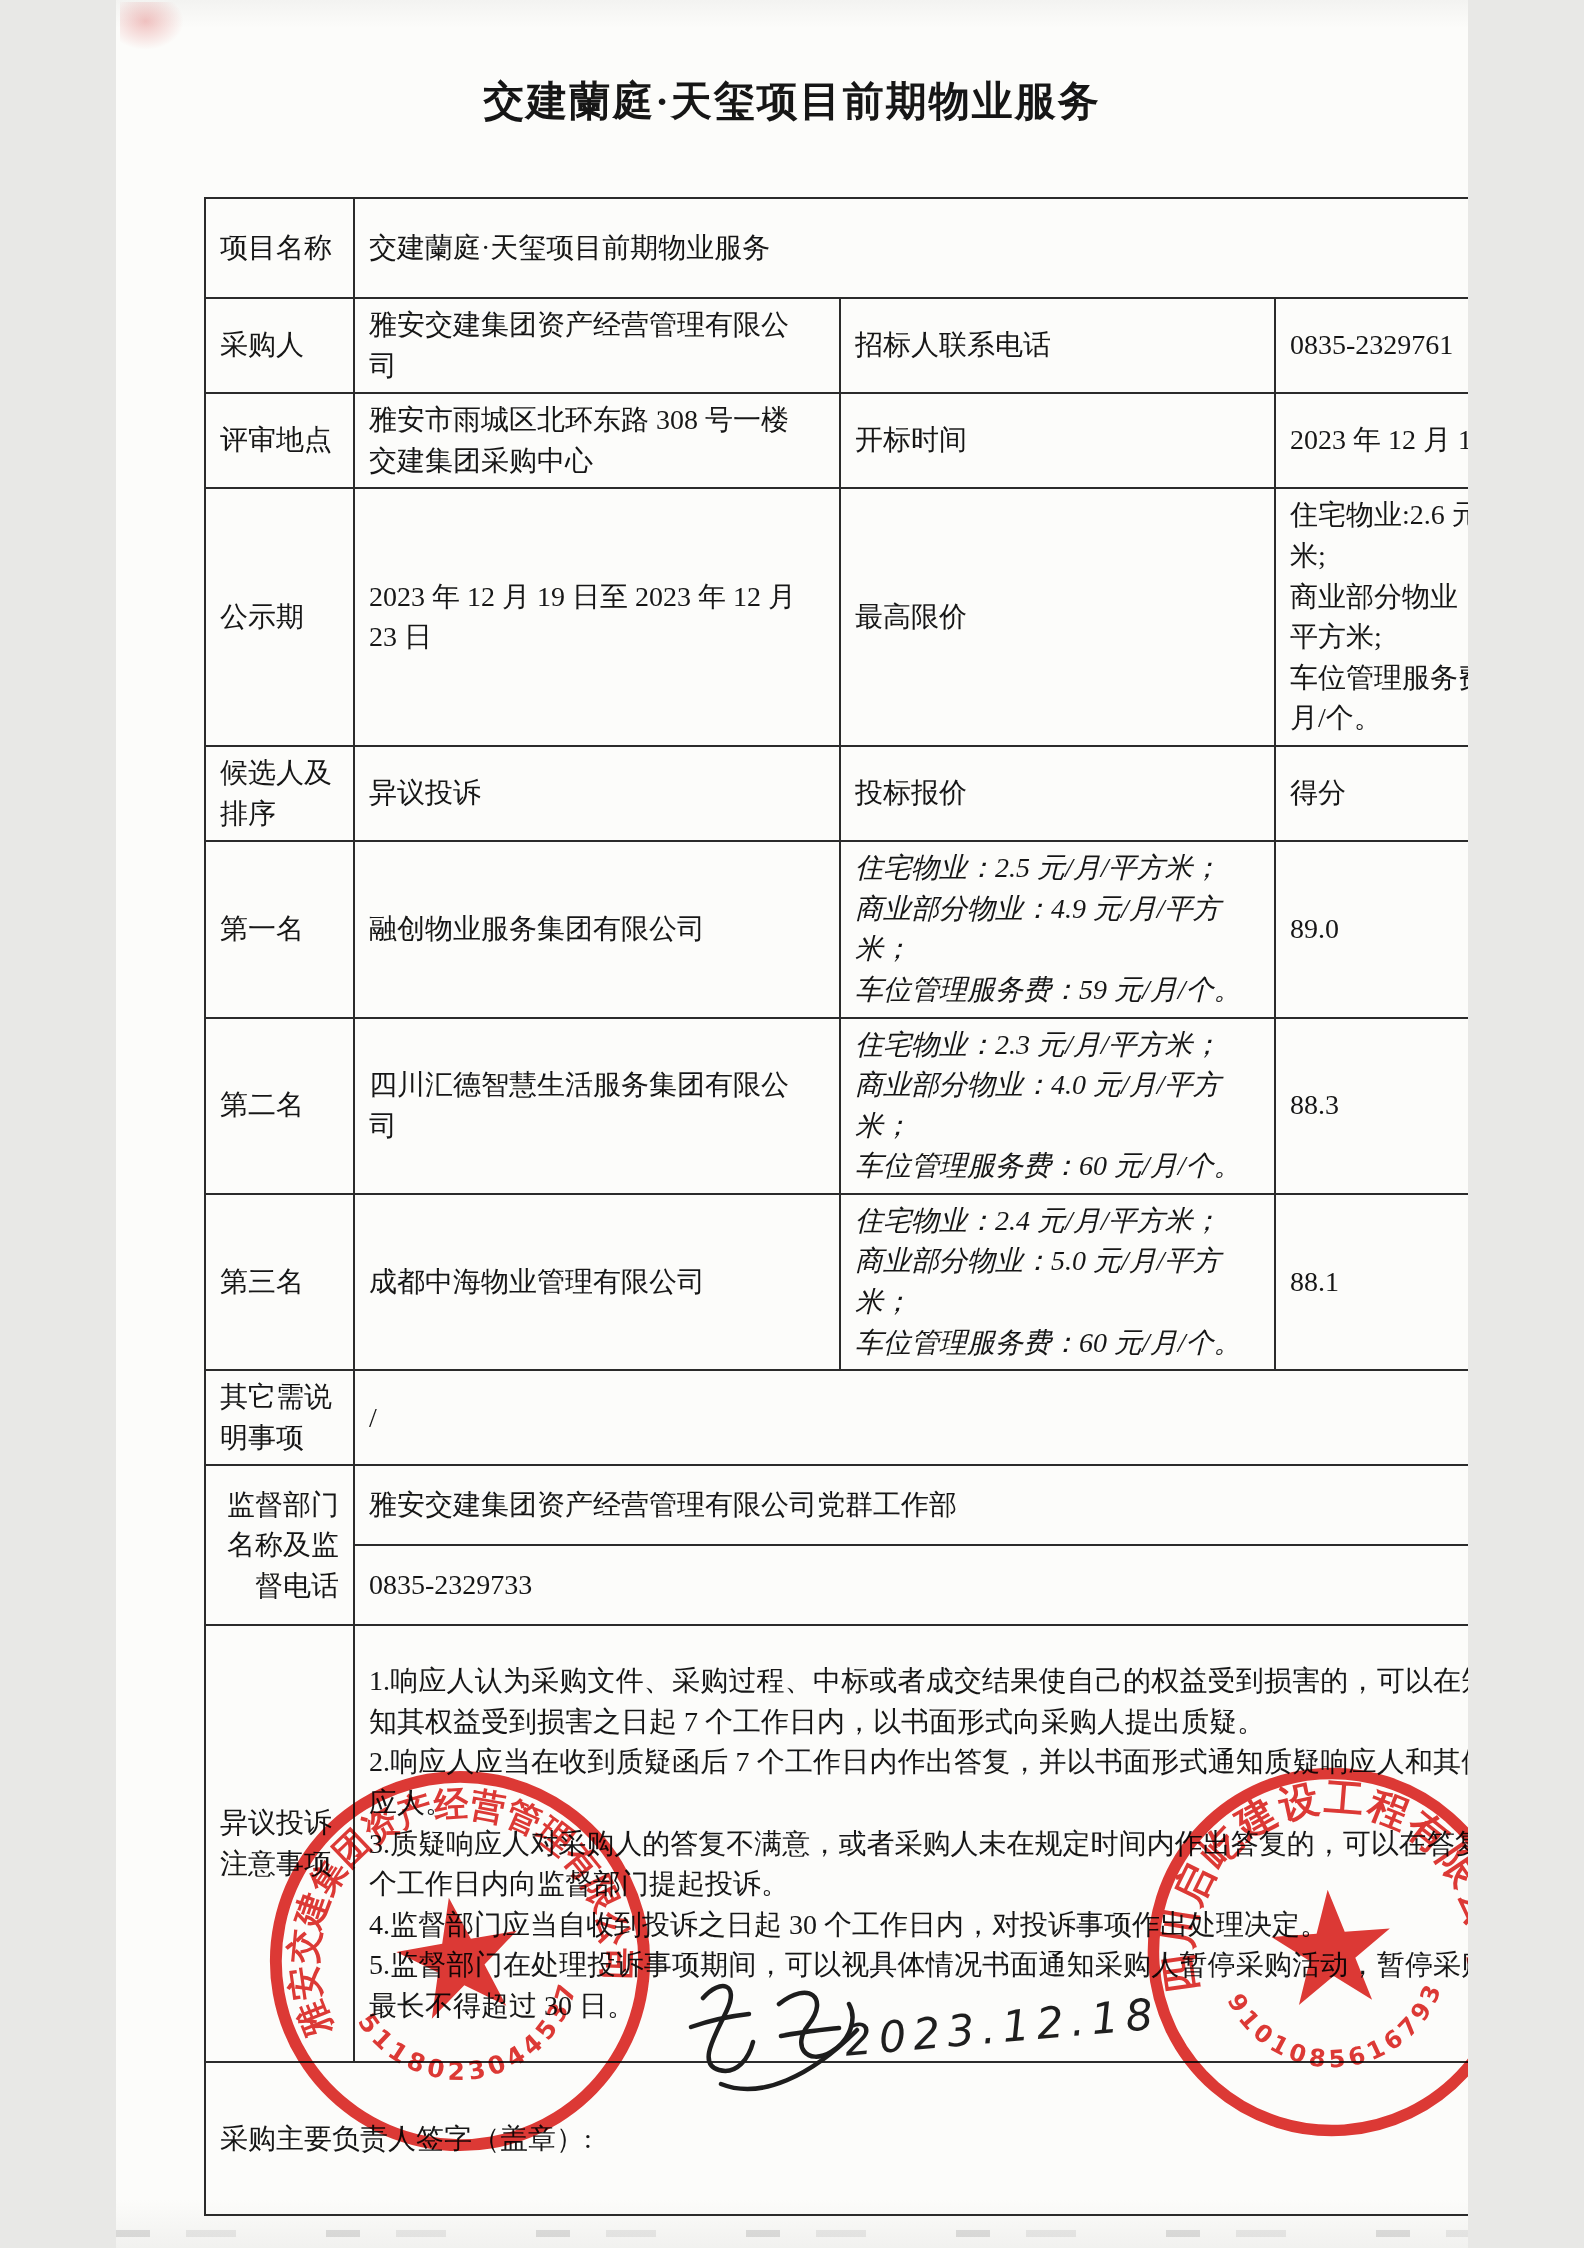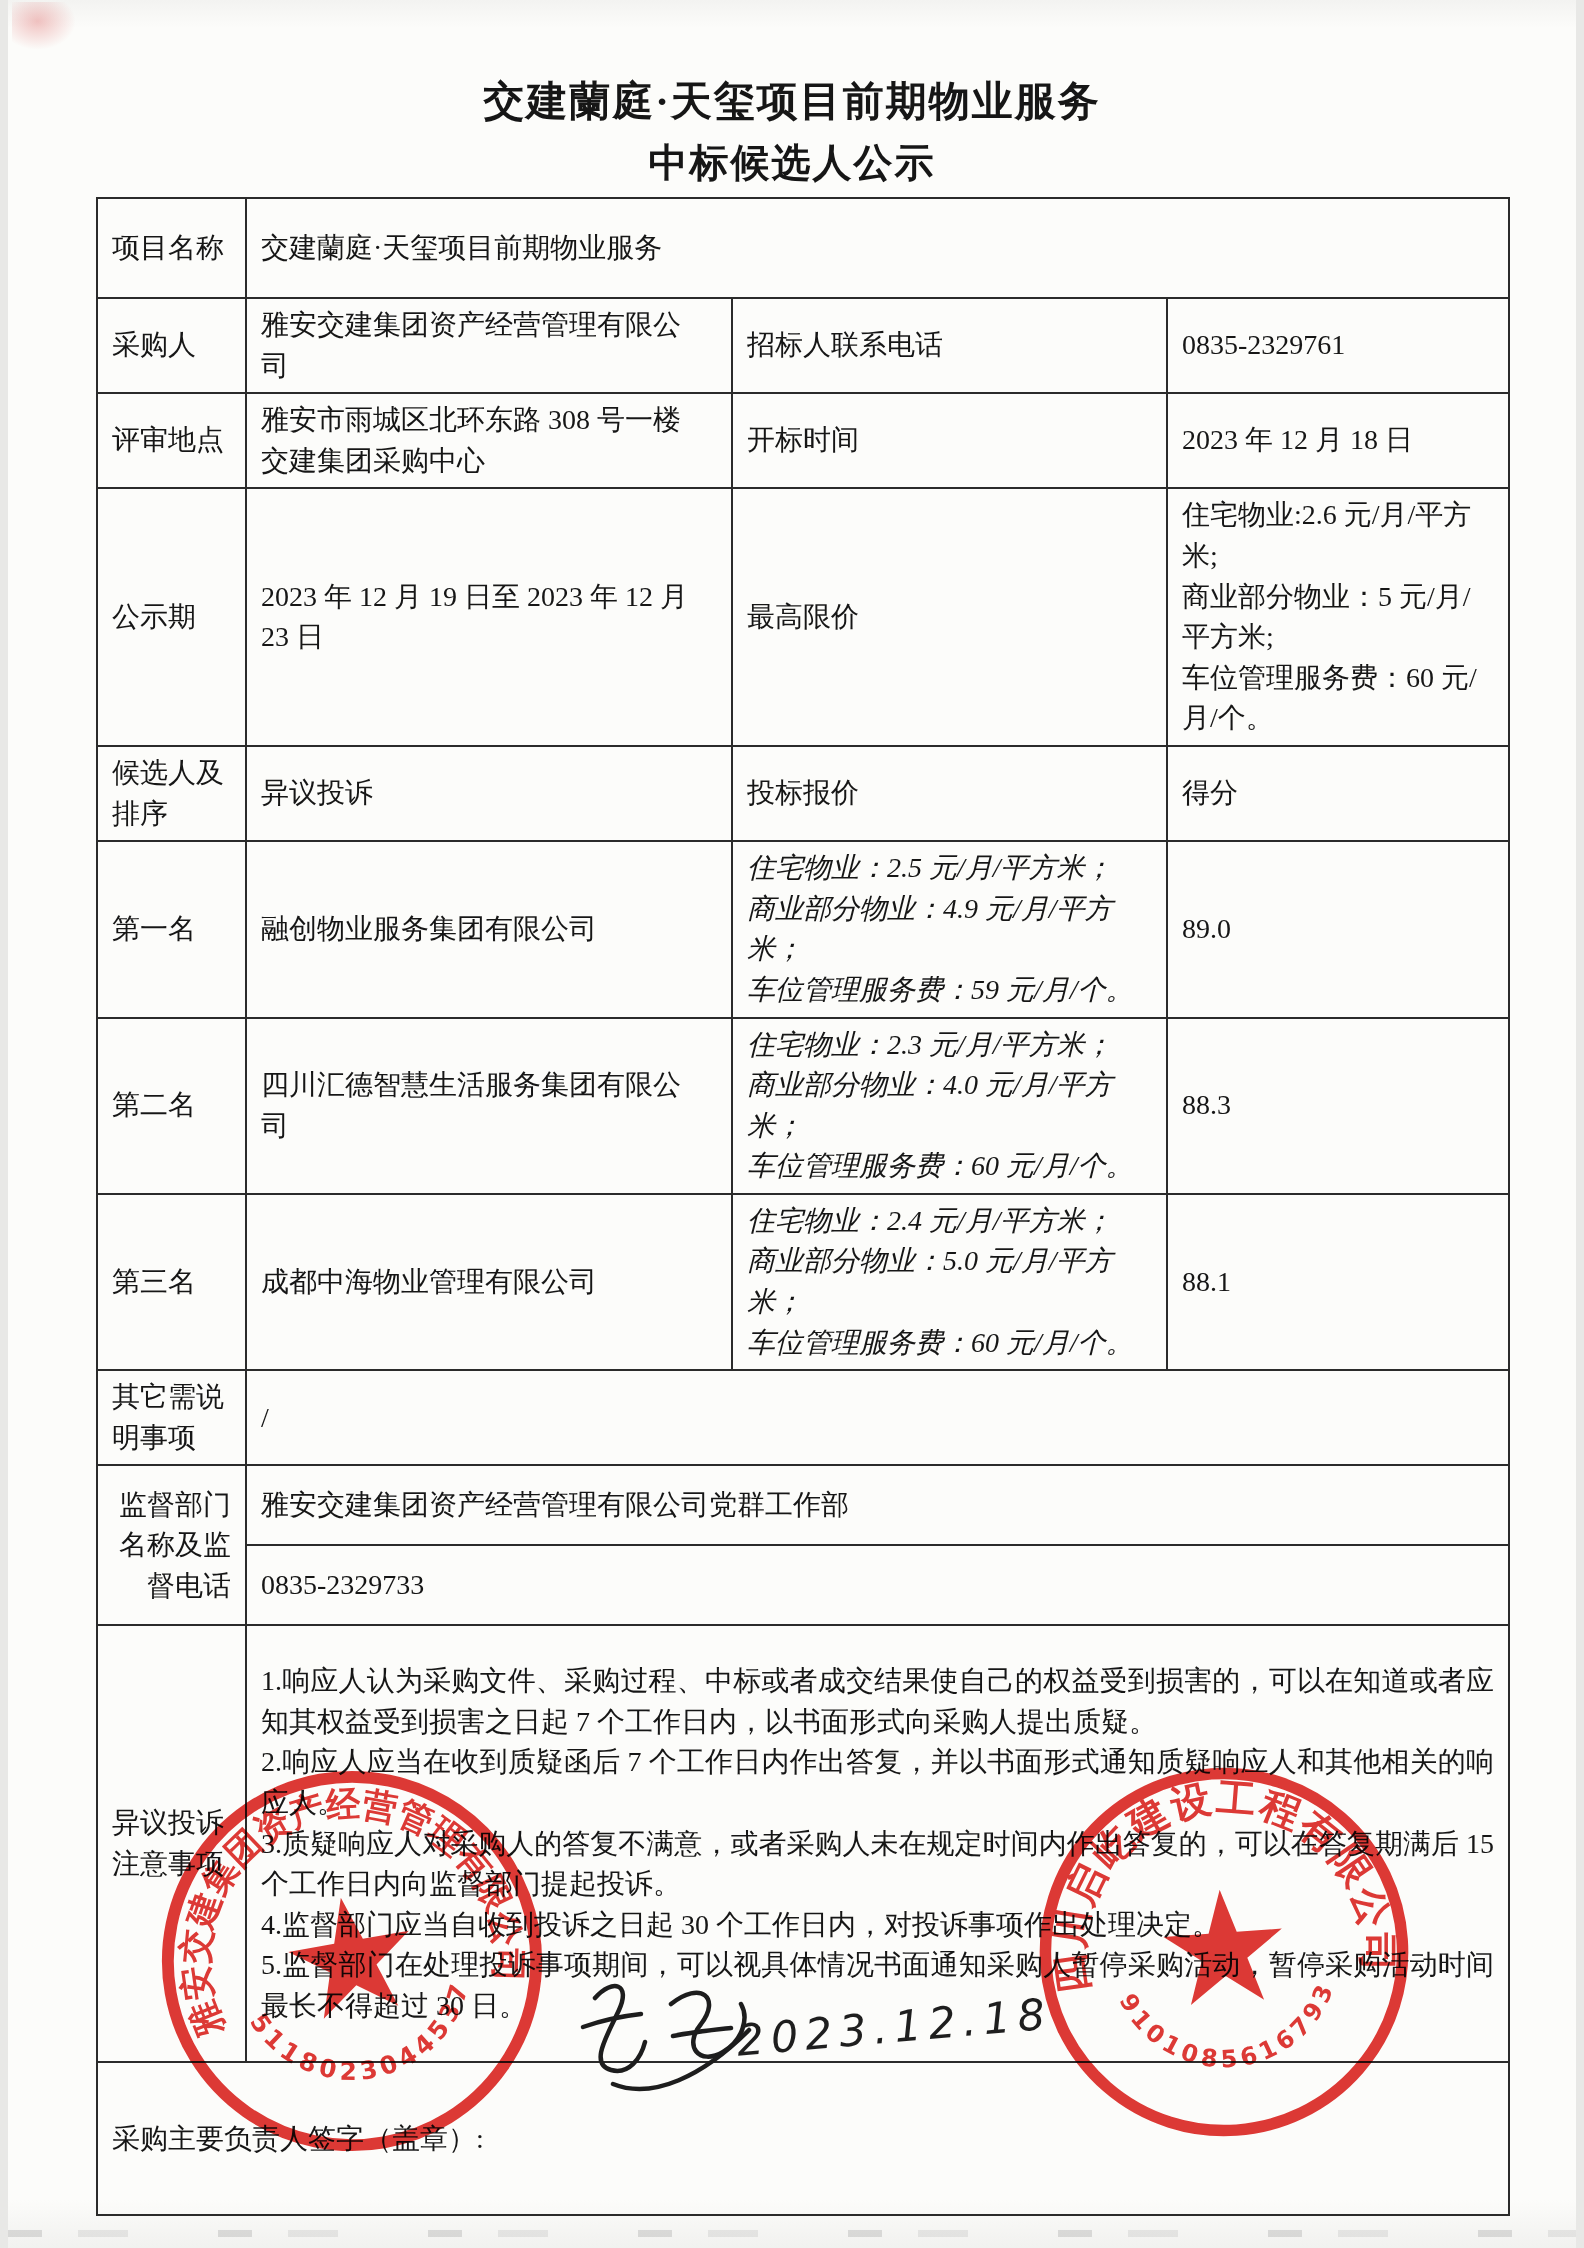--- a/index.html
+++ b/index.html
@@ -1,17 +1,17 @@
 <!DOCTYPE html>
 <html><head>
 <meta charset="utf-8">
 <style>
   html,body{margin:0;padding:0;background:#e8e8e6;}
   .page{
-    position:relative;width:1568px;height:2248px;margin:0 auto;
+    position:relative;width:1352px;height:2248px;margin:0 auto;
     background:linear-gradient(180deg,#f3f3f1 0,#fcfcfa 28px,#fcfcfa 2200px,#f1f1ef 2248px);
     font-family:"Liberation Serif","DejaVu Serif",serif;
     color:#161616;overflow:hidden;
   }
   .smudge-red{
     position:absolute;left:4px;top:2px;width:64px;height:48px;
     background:radial-gradient(ellipse at 40% 40%,rgba(214,60,60,.30),rgba(214,60,60,0) 70%);
     pointer-events:none;
   }
   .title{position:absolute;top:70px;left:0;width:100%;text-align:center;font-weight:700;line-height:62px;letter-spacing:2px;}
@@ -62,21 +62,20 @@
 </style>
 </head>
 <body>
 
 <div class="page">
 
   <div class="smudge-red"></div>
 
   <div class="title">
     <div class="t1">交建蘭庭·天玺项目前期物业服务</div>
-    <div class="t2">中标候选人公示</div>
   </div>
 
   <table class="doc">
     <colgroup>
       <col style="width:149px">
         <col style="width:486px">
         <col style="width:435px">
         <col style="width:342px">
     </colgroup>
     <tbody>

